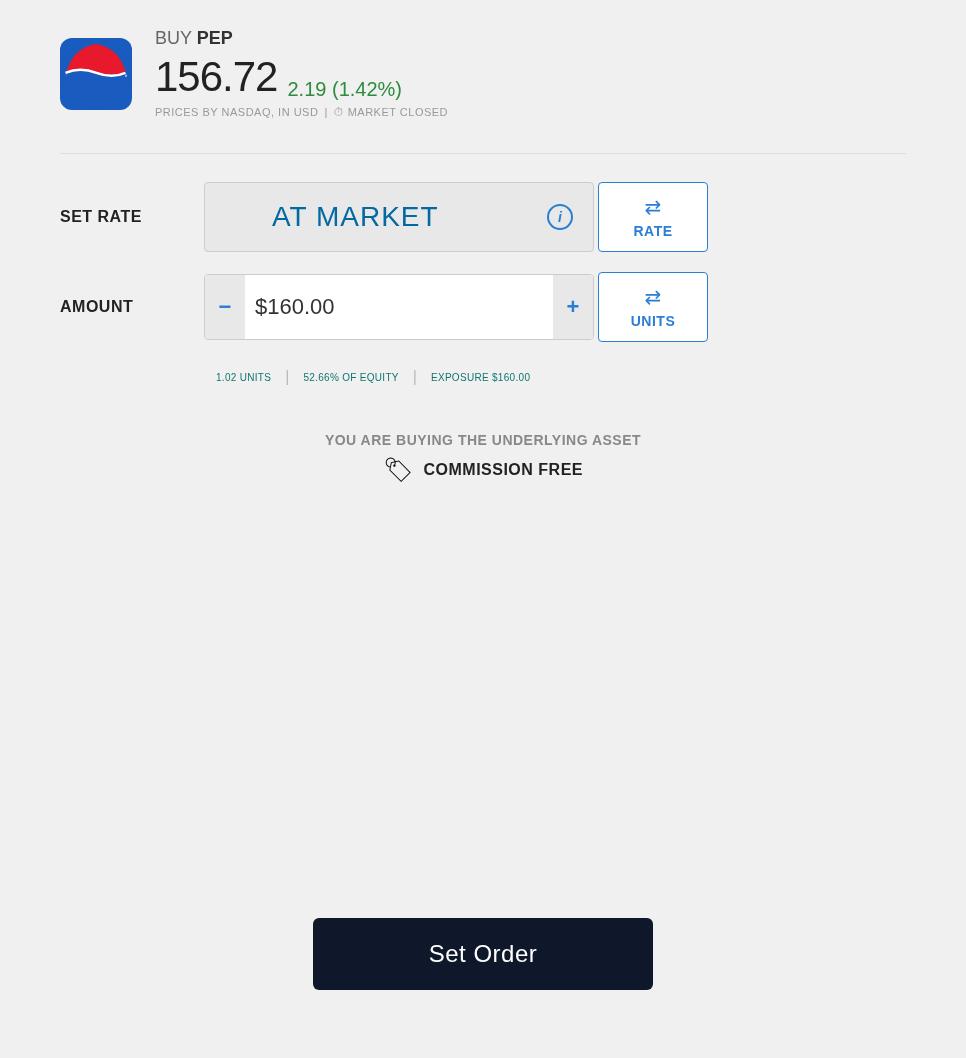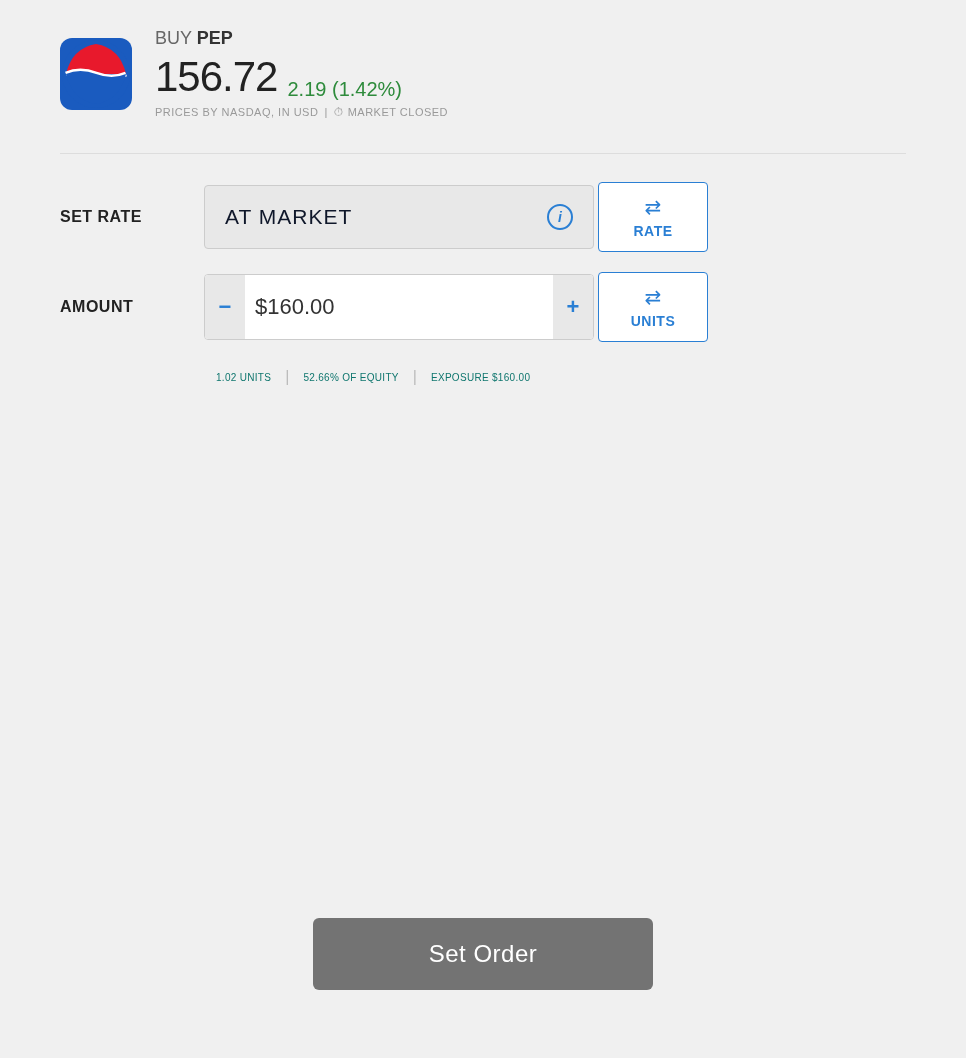--- a/index.html
+++ b/index.html
@@ -165,24 +165,25 @@
       background: #e8e8e8;
       border: 1px solid #ccc;
       border-radius: 4px;
       padding: 18px 20px;
       display: flex;
       align-items: center;
       justify-content: space-between;
       max-width: 390px;
     }
     .market-text {
-      font-size: 21px;
+      font-size: 28px;
       font-weight: 400;
-      color: #0f172a;
+      color: #0369a1;
       letter-spacing: 1px;
+      margin-left: 47px;
     }
     .info-icon {
       width: 26px;
       height: 26px;
       border: 2px solid #2a7fd4;
       border-radius: 50%;
       display: flex;
       align-items: center;
       justify-content: center;
       color: #2a7fd4;
@@ -321,21 +322,21 @@
       letter-spacing: 0.5px;
     }
     
     .spacer { flex: 1; }
     
     .set-order-btn {
       display: block;
       width: 340px;
       margin: 0 auto 40px auto;
       padding: 22px 0;
-      background: #737373;
+      background: #0f172a;
       color: #fff;
       font-size: 24px;
       font-weight: 400;
       border: none;
       border-radius: 6px;
       cursor: pointer;
       letter-spacing: 0.5px;
       text-align: center;
     }
   </style>
@@ -411,18 +412,25 @@
     </div>
 
     <div class="stats-row">
       <span class="stat-item">1.02 UNITS</span>
       <span class="stat-separator">|</span>
       <span class="stat-item">52.66% OF EQUITY</span>
       <span class="stat-separator">|</span>
       <span class="stat-item">EXPOSURE $160.00</span>
     </div>
 
+    <div class="info-banner">
+      <div class="underlying-text">YOU ARE BUYING THE UNDERLYING ASSET</div>
+      <div class="commission-row">
+        <span class="commission-icon">🏷</span>
+        <span class="commission-text">COMMISSION FREE</span>
+      </div>
+    </div>
 
     <div class="spacer"></div>
 
     <button class="set-order-btn">Set Order</button>
   </div>
 </div>
 
 </body></html>

